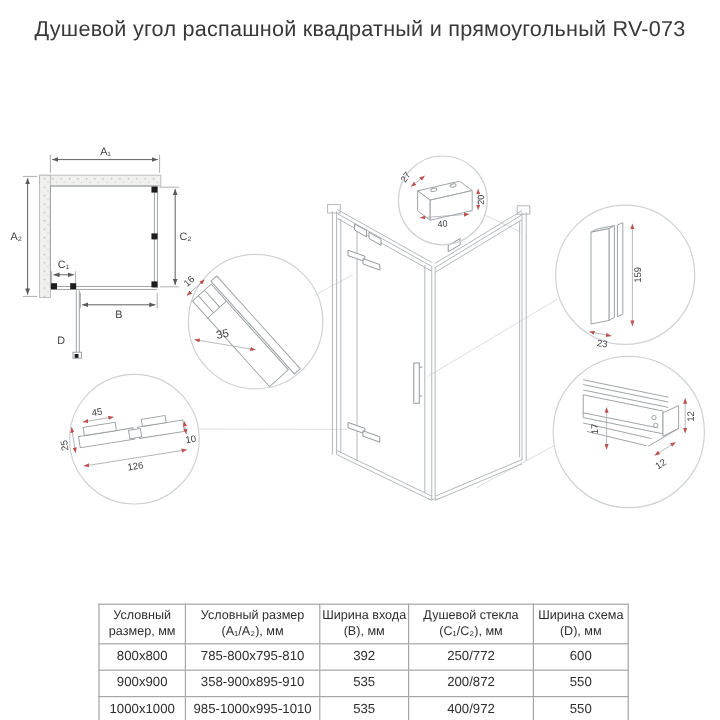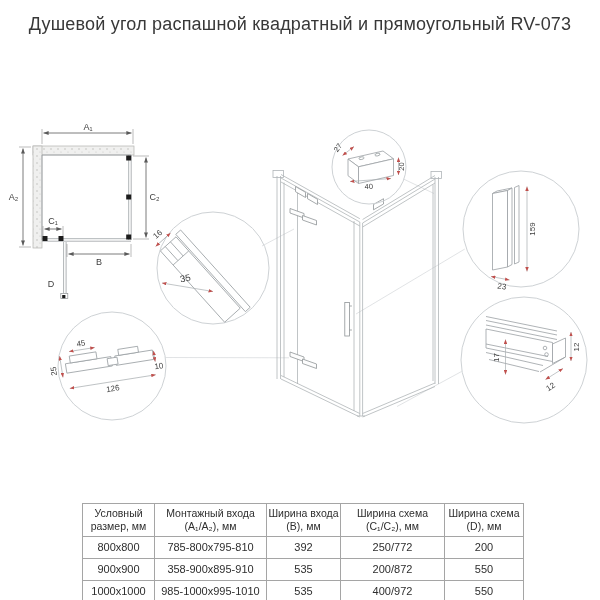--- a/index.html
+++ b/index.html
@@ -227,33 +227,33 @@
   <colgroup>
     <col style="width:72px">
       <col style="width:112px">
       <col style="width:74px">
       <col style="width:104px">
       <col style="width:79px">
   </colgroup>
   <thead>
     <tr>
       <th>Условный размер, мм</th>
-      <th>Монтажный входа (A₁/A₂), мм</th>
+      <th>Условный размер (A₁/A₂), мм</th>
       <th>Ширина входа (B), мм</th>
-      <th>Ширина схема (C₁/C₂), мм</th>
+      <th>Душевой стекла (C₁/C₂), мм</th>
       <th>Ширина схема (D), мм</th>
     </tr>
   </thead>
   <tbody>
     <tr>
       <td>800x800</td>
       <td>785-800x795-810</td>
       <td>392</td>
       <td>250/772</td>
-      <td>200</td>
+      <td>600</td>
     </tr>
     <tr>
       <td>900x900</td>
       <td>358-900x895-910</td>
       <td>535</td>
       <td>200/872</td>
       <td>550</td>
     </tr>
     <tr>
       <td>1000x1000</td>

